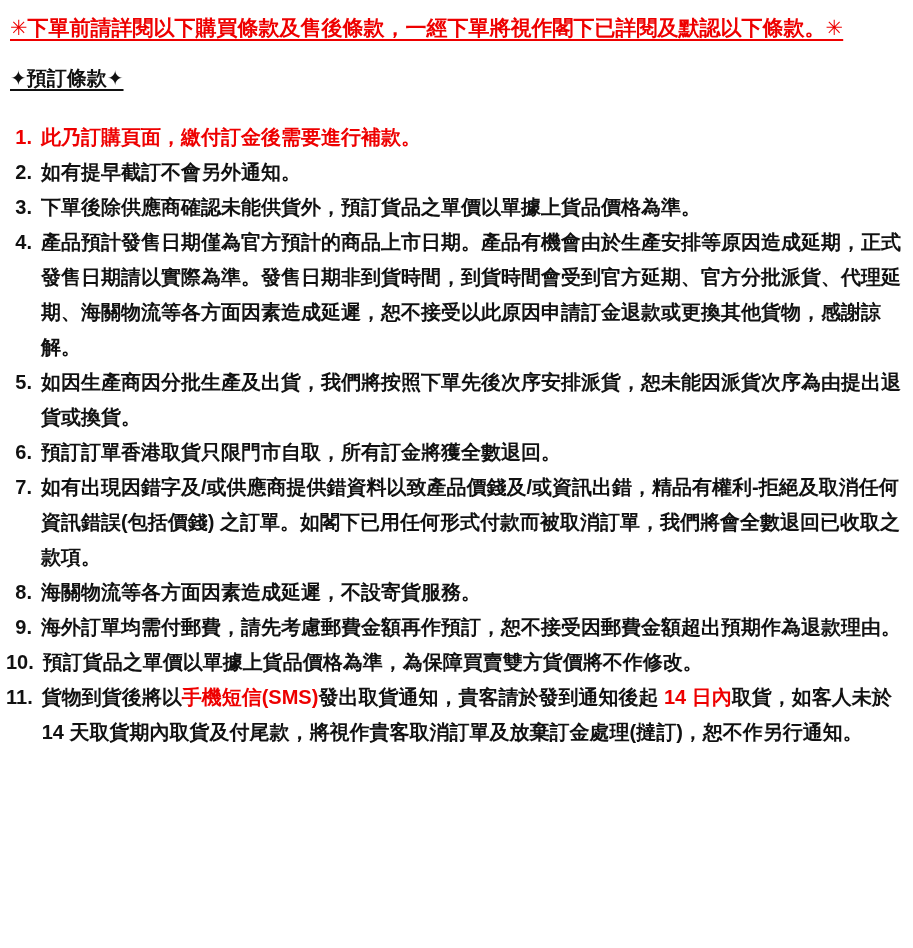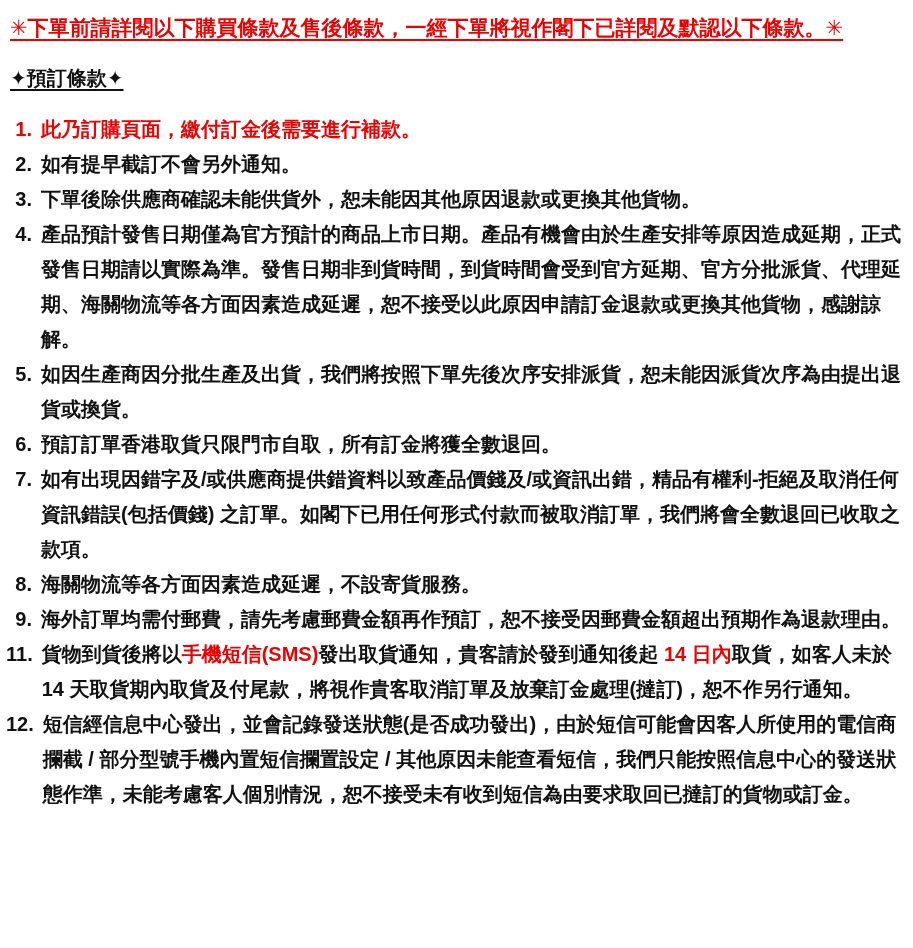--- a/index.html
+++ b/index.html
@@ -31,21 +31,21 @@
     margin:0 0 0 4px;
     white-space:nowrap;
   }
   .section-title{
     display:inline-block;
     color:var(--ink);
     font-size:20px;
     line-height:1.3;
     text-decoration:underline;
     text-underline-offset:4px;
-    margin:23px 0 0 4px;
+    margin:23px 0 8px 4px;
   }
   .terms{
     margin-top:21px;
     font-size:20px;
     line-height:35px;
   }
   .term-row{display:flex;align-items:flex-start;}
   .term-num{
     flex:0 0 26px;
     text-align:right;
@@ -80,21 +80,21 @@
       <div class="term-row red">
         <span class="term-num">1.</span>
         <div class="term-text"><span>此乃訂購頁面，繳付訂金後需要進行補款。</span></div>
       </div>
       <div class="term-row">
         <span class="term-num">2.</span>
         <div class="term-text"><span>如有提早截訂不會另外通知。</span></div>
       </div>
       <div class="term-row">
         <span class="term-num">3.</span>
-        <div class="term-text"><span>下單後除供應商確認未能供貨外，恕未能因其他原因退款或更換其他貨物。</span></div>
+        <div class="term-text"><span>下單後除供應商確認未能供貨外，預訂貨品之單價以單據上貨品價格為準。</span></div>
       </div>
       <div class="term-row">
         <span class="term-num">4.</span>
         <div class="term-text"><span>產品預計發售日期僅為官方預計的商品上市日期。產品有機會由於生產安排等原因造成延期，正式發售日期請以實際為準。發售日期非到貨時間，到貨時間會受到官方延期、官方分批派貨、代理延期、海關物流等各方面因素造成延遲，恕不接受以此原因申請訂金退款或更換其他貨物，感謝諒解。</span></div>
       </div>
       <div class="term-row">
         <span class="term-num">5.</span>
         <div class="term-text"><span>如因生產商因分批生產及出貨，我們將按照下單先後次序安排派貨，恕未能因派貨次序為由提出退貨或換貨。</span></div>
       </div>
       <div class="term-row">
@@ -107,21 +107,21 @@
       </div>
       <div class="term-row">
         <span class="term-num">8.</span>
         <div class="term-text"><span>海關物流等各方面因素造成延遲，不設寄貨服務。</span></div>
       </div>
       <div class="term-row">
         <span class="term-num">9.</span>
         <div class="term-text"><span>海外訂單均需付郵費，請先考慮郵費金額再作預訂，恕不接受因郵費金額超出預期作為退款理由。</span></div>
       </div>
       <div class="term-row">
+        <span class="term-num">10.</span>
+        <div class="term-text"><span>預訂貨品之單價以單據上貨品價格為準，為保障買賣雙方貨價將不作修改。</span></div>
+      </div>
+      <div class="term-row">
         <span class="term-num">11.</span>
         <div class="term-text"><span>貨物到貨後將以</span><span class="seg-red-ul">手機短信(SMS)</span><span>發出取貨通知，貴客請於發到通知後起 </span><span class="seg-red-ul">14 日內</span><span>取貨，如客人未於 14 天取貨期內取貨及付尾款，將視作貴客取消訂單及放棄訂金處理(撻訂)，恕不作另行通知。</span></div>
-      </div>
-      <div class="term-row">
-        <span class="term-num">12.</span>
-        <div class="term-text"><span>短信經信息中心發出，並會記錄發送狀態(是否成功發出)，由於短信可能會因客人所使用的電信商攔截 / 部分型號手機內置短信攔置設定 / 其他原因未能查看短信，我們只能按照信息中心的發送狀態作準，未能考慮客人個別情況，恕不接受未有收到短信為由要求取回已撻訂的貨物或訂金。</span></div>
       </div>
     </div>
 </div>
 
 </body></html>

